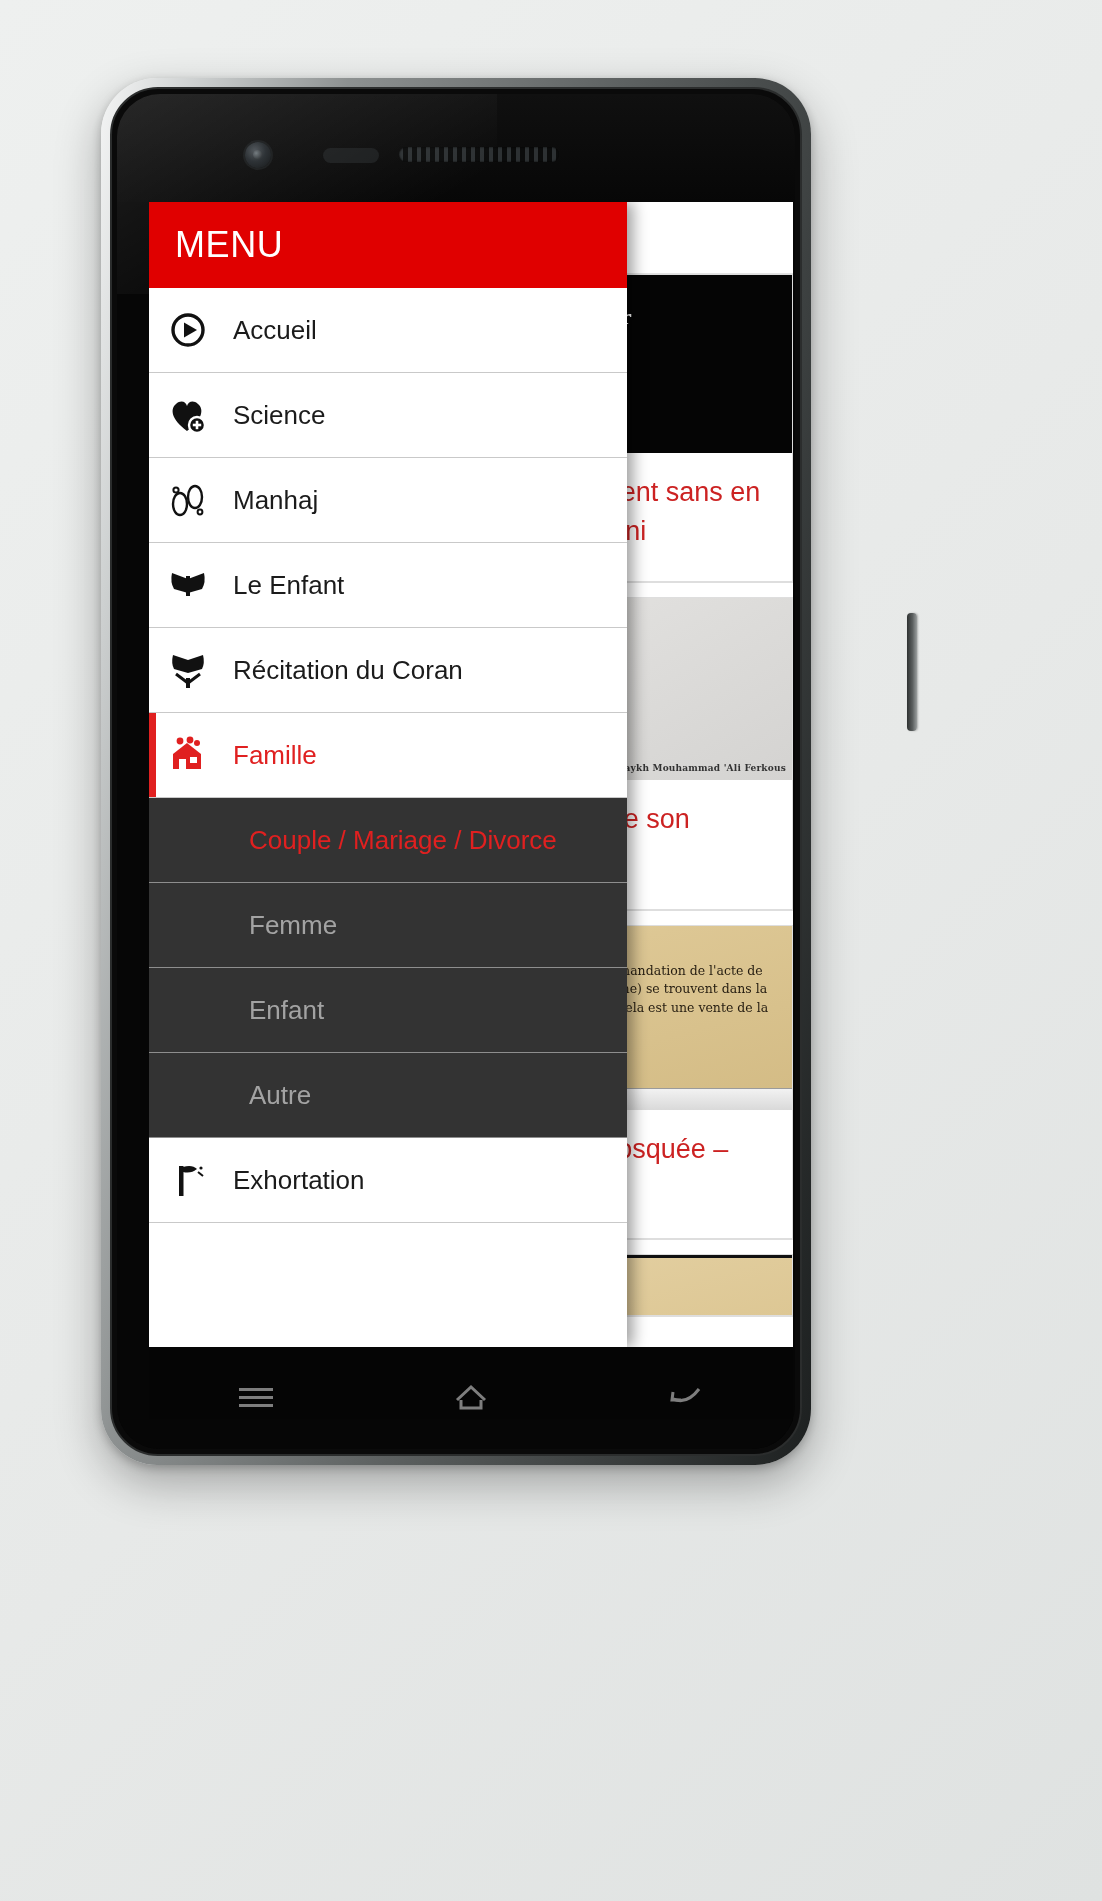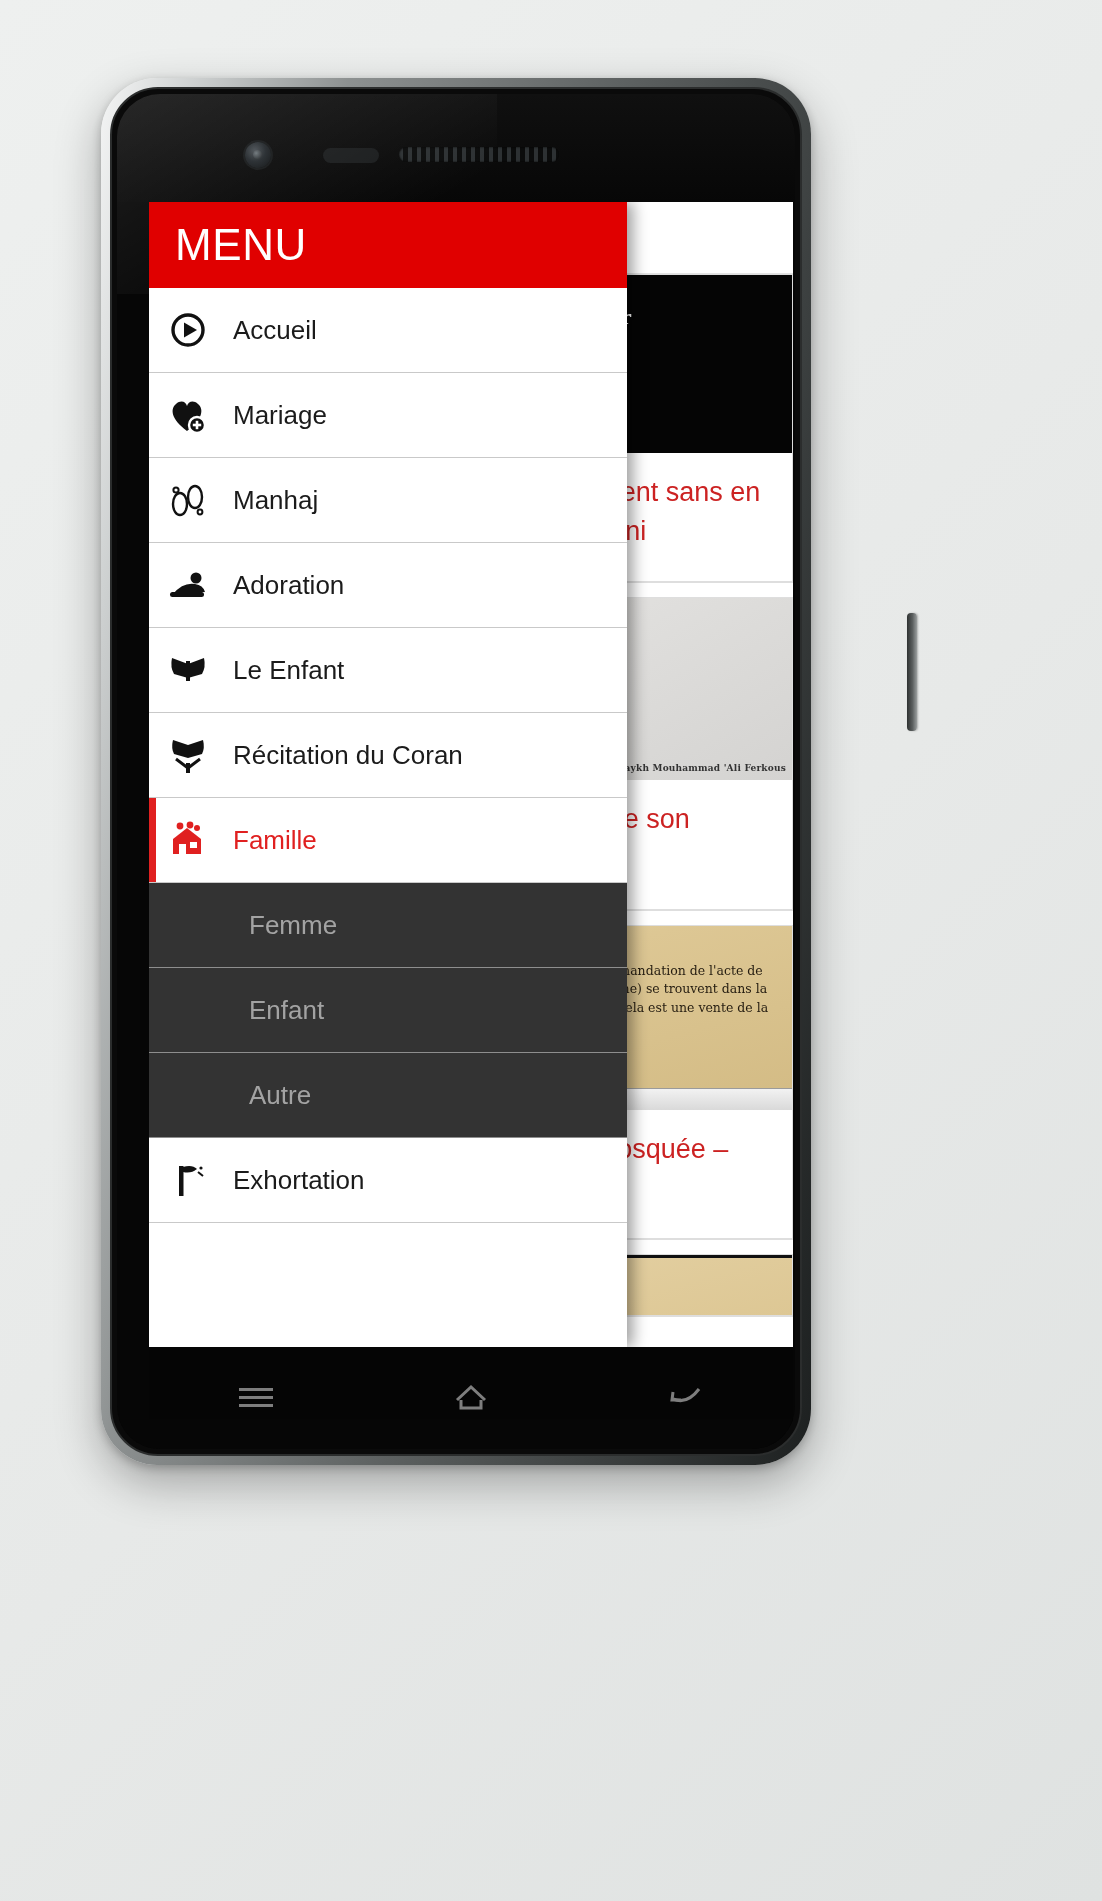--- a/index.html
+++ b/index.html
@@ -175,21 +175,21 @@
     position:absolute; left:0; top:0; width:478px; height:100%;
     background:#fff; z-index:5;
     box-shadow: 6px 0 14px rgba(0,0,0,.38);
     overflow:hidden;
   }
   .drawer-header {
     height:86px; background:#e00000; display:flex; align-items:center;
     padding-left:26px;
   }
   .drawer-header .t {
-    color:#fff; font-size:44px; letter-spacing:.6px;
+    color:#fff; font-size:36px; letter-spacing:.6px;
     font-family:"Liberation Sans", sans-serif;
   }
   .nav-item {
     height:85px; display:flex; align-items:center;
     border-bottom:1px solid #c9c9c9; background:#fff; position:relative;
     padding-left:12px;
   }
   .nav-item .ico {
     width:54px; min-width:54px; display:flex; align-items:center; justify-content:center;
   }
@@ -330,46 +330,36 @@
 
             <div class="nav-item">
               <span class="ico">
                 <svg width="42" height="40" viewBox="0 0 42 40">
                     <path d="M20 36 C4 24 3 14 9 9 C14 4.5 19 7 20 11 C21 7 26 4.5 31 9 C37 14 36 24 20 36 Z" fill="#111"></path>
                     <circle cx="30" cy="30" r="8" fill="#111" stroke="#fff" stroke-width="2.4"></circle>
                     <rect x="28.7" y="25.8" width="2.6" height="8.4" fill="#fff"></rect>
                     <rect x="25.8" y="28.7" width="8.4" height="2.6" fill="#fff"></rect>
                   </svg>
               </span>
-              <span class="lbl">Mariage</span>
+              <span class="lbl">Science</span>
             </div>
 
             <div class="nav-item">
               <span class="ico">
                 <svg width="42" height="40" viewBox="0 0 42 40">
                     <ellipse cx="13" cy="24" rx="7" ry="11" fill="none" stroke="#111" stroke-width="2.4"></ellipse>
                     <ellipse cx="28" cy="17" rx="7" ry="11" fill="none" stroke="#111" stroke-width="2.4"></ellipse>
                     <circle cx="9" cy="10" r="2.6" fill="none" stroke="#111" stroke-width="2"></circle>
                     <circle cx="33" cy="32" r="2.4" fill="none" stroke="#111" stroke-width="2"></circle>
                   </svg>
               </span>
               <span class="lbl">Manhaj</span>
             </div>
 
 
-            <div class="nav-item">
-              <span class="ico">
-                <svg width="46" height="36" viewBox="0 0 46 36">
-                    <circle cx="31" cy="11" r="5.5" fill="#111"></circle>
-                    <path d="M8 27 q10 -12 22 -10 q8 1 10 8 z" fill="#111"></path>
-                    <rect x="5" y="25" width="34" height="5" rx="2.5" fill="#111"></rect>
-                  </svg>
-              </span>
-              <span class="lbl">Adoration</span>
-            </div>
 
             <div class="nav-item">
               <span class="ico">
                 <svg width="44" height="36" viewBox="0 0 44 36">
                     <path d="M22 12 L6 6 q-2 9 2 16 l14 4 z" fill="#111"></path>
                     <path d="M22 12 L38 6 q2 9 -2 16 l-14 4 z" fill="#111"></path>
                     <rect x="20" y="9" width="4" height="20" fill="#111"></rect>
                   </svg>
               </span>
               <span class="lbl">Le Enfant</span>
@@ -394,20 +384,23 @@
                     <circle cx="14" cy="6" r="3.4" fill="#e02020"></circle>
                     <circle cx="24" cy="5" r="3.4" fill="#e02020"></circle>
                     <circle cx="31" cy="8" r="3" fill="#e02020"></circle>
                     <rect x="13" y="24" width="7" height="10" fill="#fff"></rect>
                     <rect x="24" y="22" width="7" height="6" fill="#fff"></rect>
                   </svg>
               </span>
               <span class="lbl">Famille</span>
             </div>
 
+            <div class="sub-item selected">
+              <span class="lbl">Couple / Mariage / Divorce</span>
+            </div>
             <div class="sub-item">
               <span class="lbl">Femme</span>
             </div>
             <div class="sub-item">
               <span class="lbl">Enfant</span>
             </div>
             <div class="sub-item">
               <span class="lbl">Autre</span>
             </div>
 

